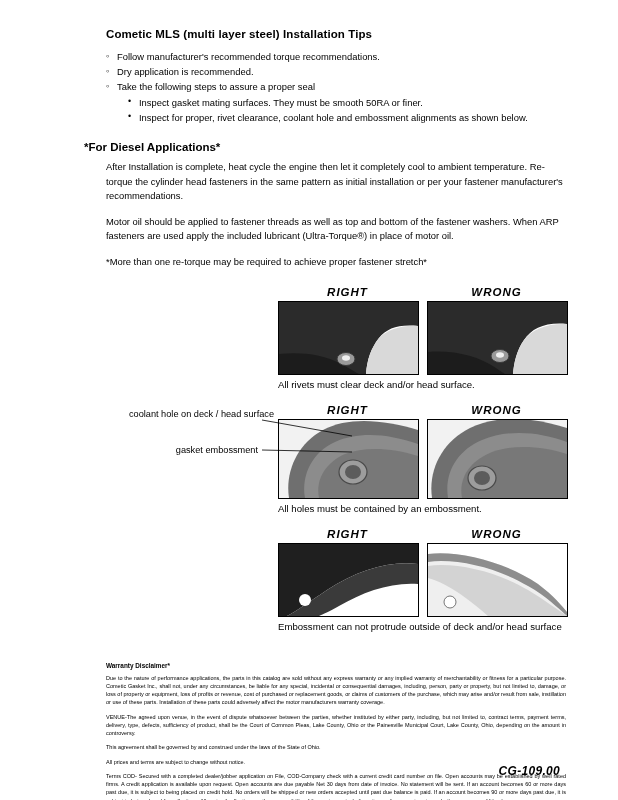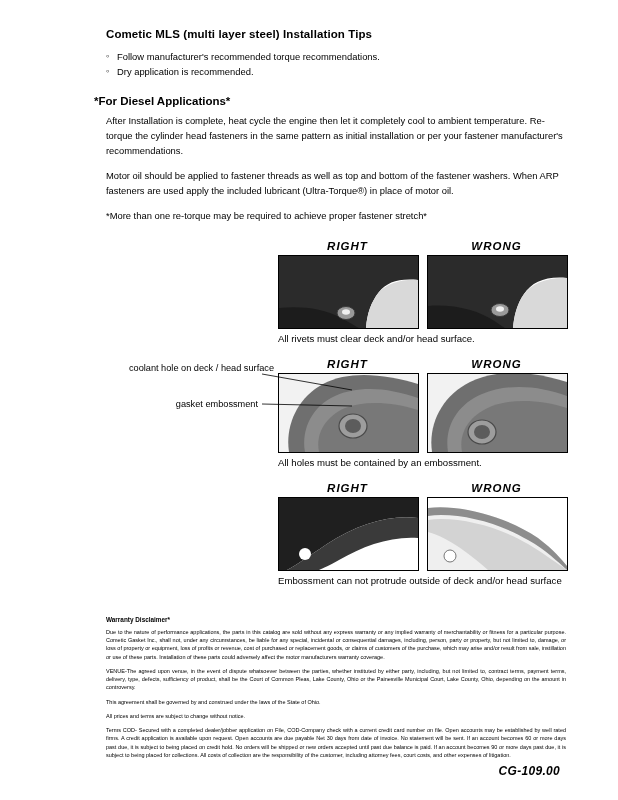--- a/index.html
+++ b/index.html
@@ -63,21 +63,21 @@
     content: "\2022";
     position: absolute;
     left: 0;
     top: -1px;
     font-size: 9px;
   }
 
   h2.subtitle {
     font-size: 11.5px;
     font-weight: bold;
-    margin: 16px 0 7px 50px;
+    margin: 16px 0 7px 40px;
   }
   p.para {
     font-size: 9.4px;
     line-height: 1.55;
     margin: 0 0 11px 62px;
     max-width: 460px;
   }
   p.para.last { margin-bottom: 0; }
 
   
@@ -163,20 +163,27 @@
 </head>
 <body>
 
 <div class="page">
 
   <h1 class="title">Cometic MLS (multi layer steel) Installation Tips</h1>
 
   <ul class="bullets">
     <li>Follow manufacturer's recommended torque recommendations.</li>
     <li>Dry application is recommended.</li>
+    <li>
+      <span>Take the following steps to assure a proper seal</span>
+      <ul class="sub">
+        <li>Inspect gasket mating surfaces.  They must be smooth 50RA or finer.</li>
+        <li>Inspect for proper, rivet clearance, coolant hole and embossment alignments as shown below.</li>
+      </ul>
+    </li>
   </ul>
 
   <h2 class="subtitle">*For Diesel Applications*</h2>
 
   <p class="para">After Installation is complete, heat cycle the engine then let it completely cool to ambient temperature. Re-torque the cylinder head fasteners in the same pattern as initial installation or per your fastener manufacturer's recommendations.</p>
   <p class="para">Motor oil should be applied to fastener threads as well as top and bottom of the fastener washers. When ARP fasteners are used apply the included lubricant (Ultra-Torque®) in place of motor oil.</p>
   <p class="para last">*More than one re-torque may be required to achieve proper fastener stretch*</p>
 
   <div class="figures">
 

